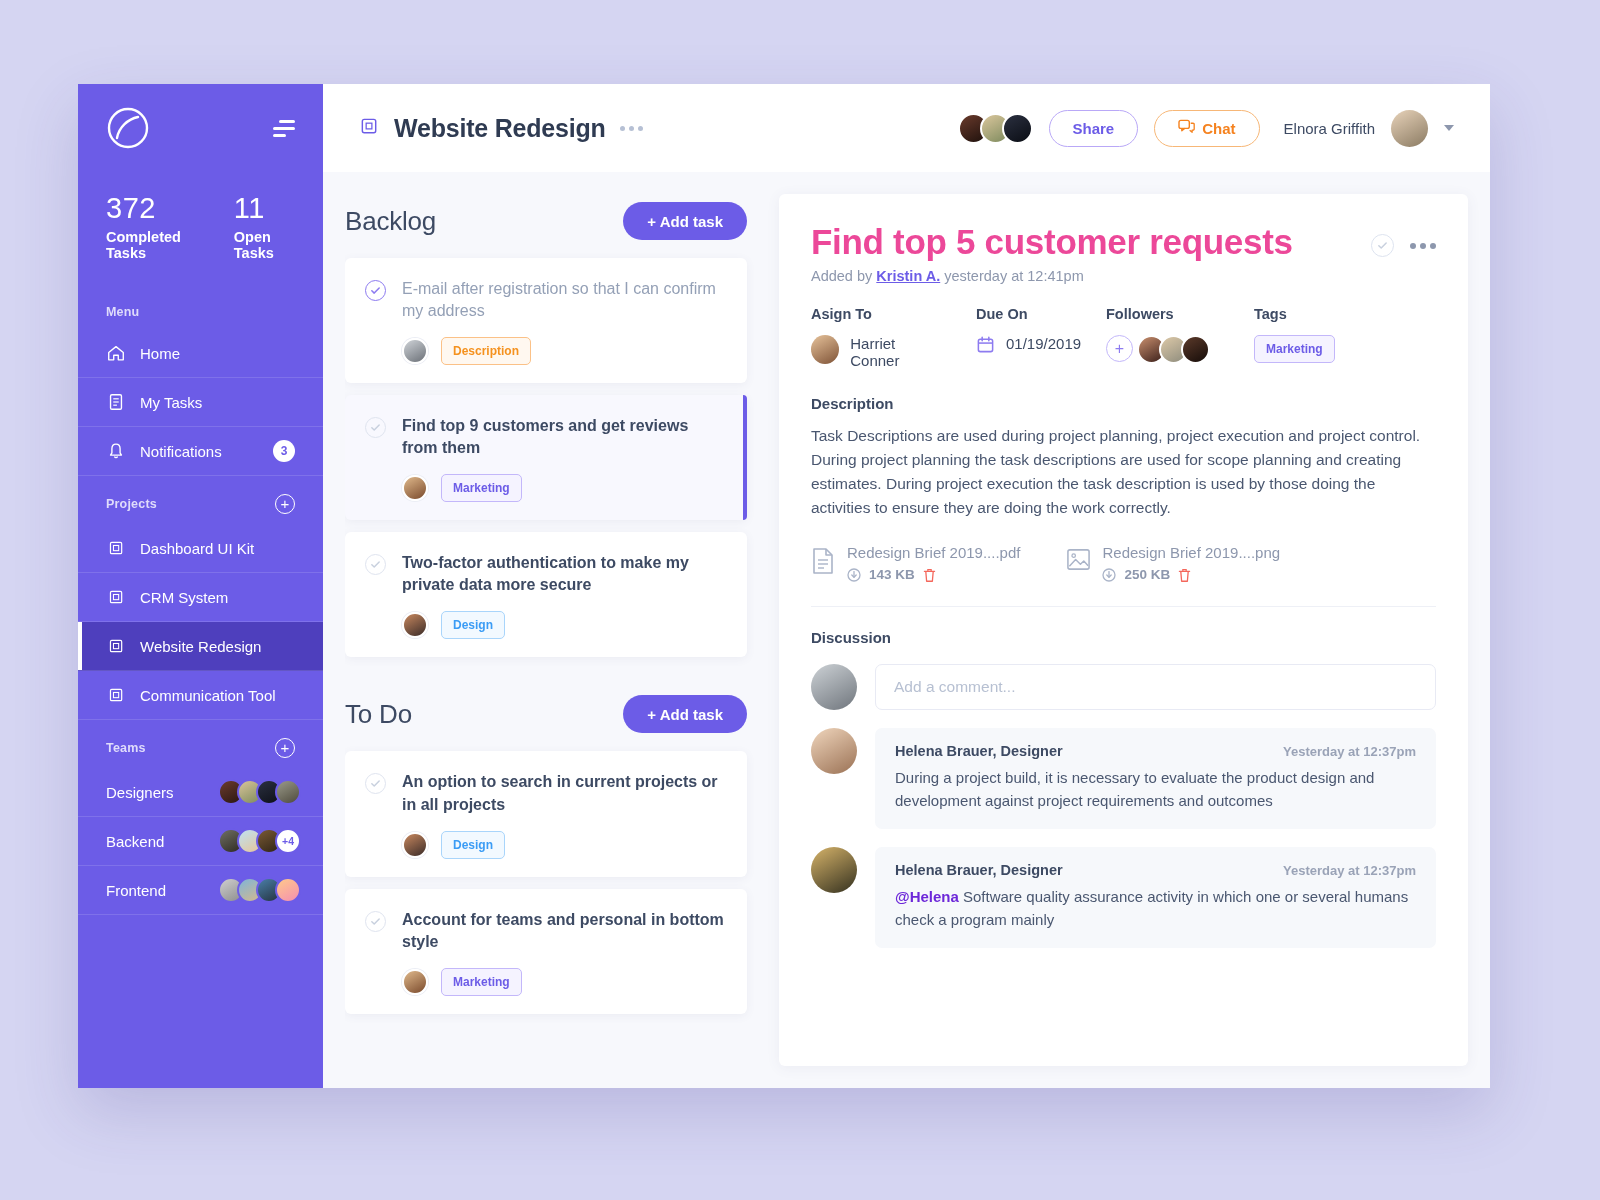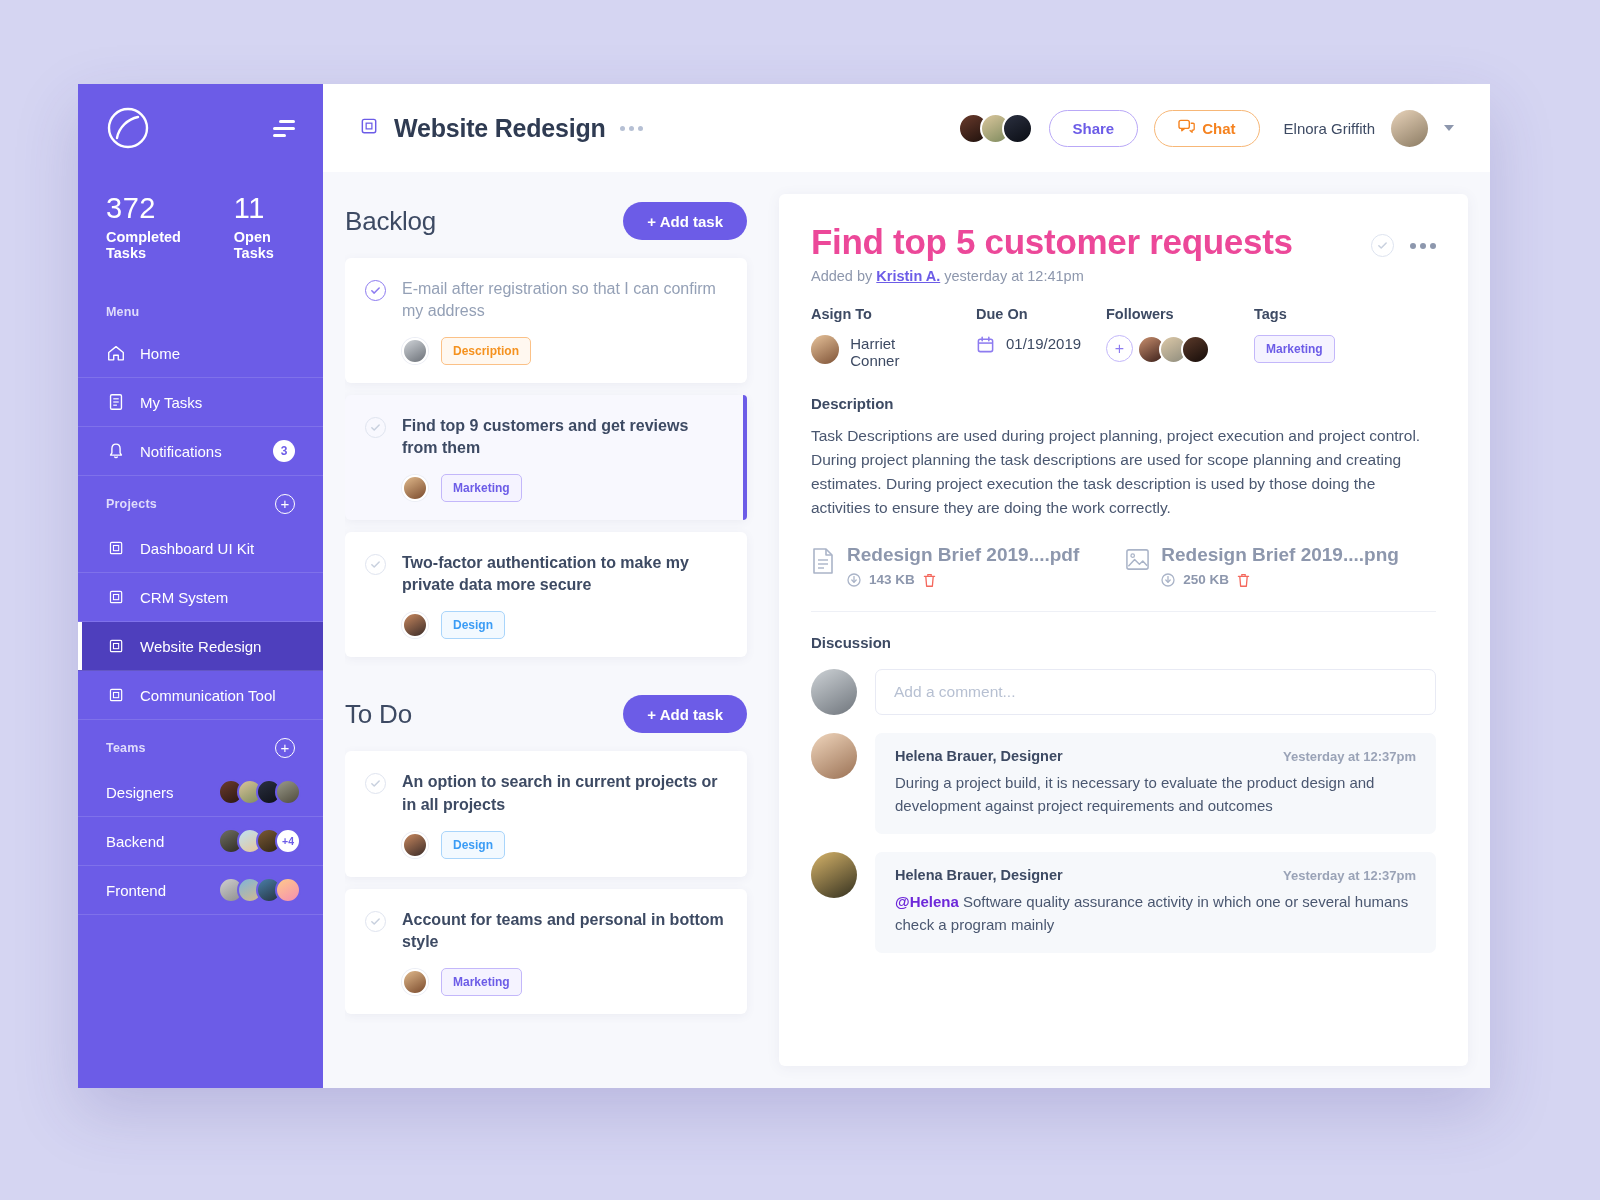--- a/index.html
+++ b/index.html
@@ -178,21 +178,21 @@
   .follow-av { width:29px;height:29px;border-radius:50%;background-size:cover;margin-left:-7px;border:2px solid #fff;}
   .add-follow { width:27px;height:27px;border-radius:50%;border:1.5px solid #c3b7fa;color:#8d7bf0;
     display:flex;align-items:center;justify-content:center;font-size:16px;font-weight:300;cursor:pointer;background:#fff;}
 
   .sec-title { font-size:15px; color:#3d4a63; font-weight:700; margin-top:26px; }
   .desc { font-size:15.5px; color:#4a5770; line-height:1.55; margin-top:12px; }
 
   .files { display:flex; gap:46px; margin-top:24px; padding-bottom:24px; border-bottom:1px solid #eef0f6; }
   .file { display:flex; gap:12px; align-items:flex-start; }
   .file-ico { width:24px;height:28px; flex:0 0 24px; margin-top:3px;}
-  .file-name { font-size:19px; color:#8d97ad; font-weight:700; }
+  .file-name { font-size:15px; color:#8d97ad; font-weight:400; }
   .file-sub { display:flex; align-items:center; gap:8px; margin-top:6px; font-size:13.5px; color:#8d97ad; font-weight:700; }
   .dl-ico { width:14px;height:14px; }
   .trash-ico { width:13px;height:14px; cursor:pointer; }
 
   .discussion { padding-top:22px; padding-bottom:24px; overflow:hidden; }
   .disc-title { font-size:15px; color:#3d4a63; font-weight:700; }
   .comment-row { display:flex; gap:18px; margin-top:18px; align-items:flex-start; }
   .c-av { width:46px;height:46px;border-radius:50%;background-size:cover; flex:0 0 46px;}
   .c-input { flex:1 1 auto; height:46px; border:1.5px solid #e8eaf4; border-radius:7px; display:flex; align-items:center; padding:0 18px; }
   .c-input input { border:none; outline:none; width:100%; font-size:15.5px; color:#3d4a63; background:transparent; font-family:"Liberation Sans",sans-serif;}

